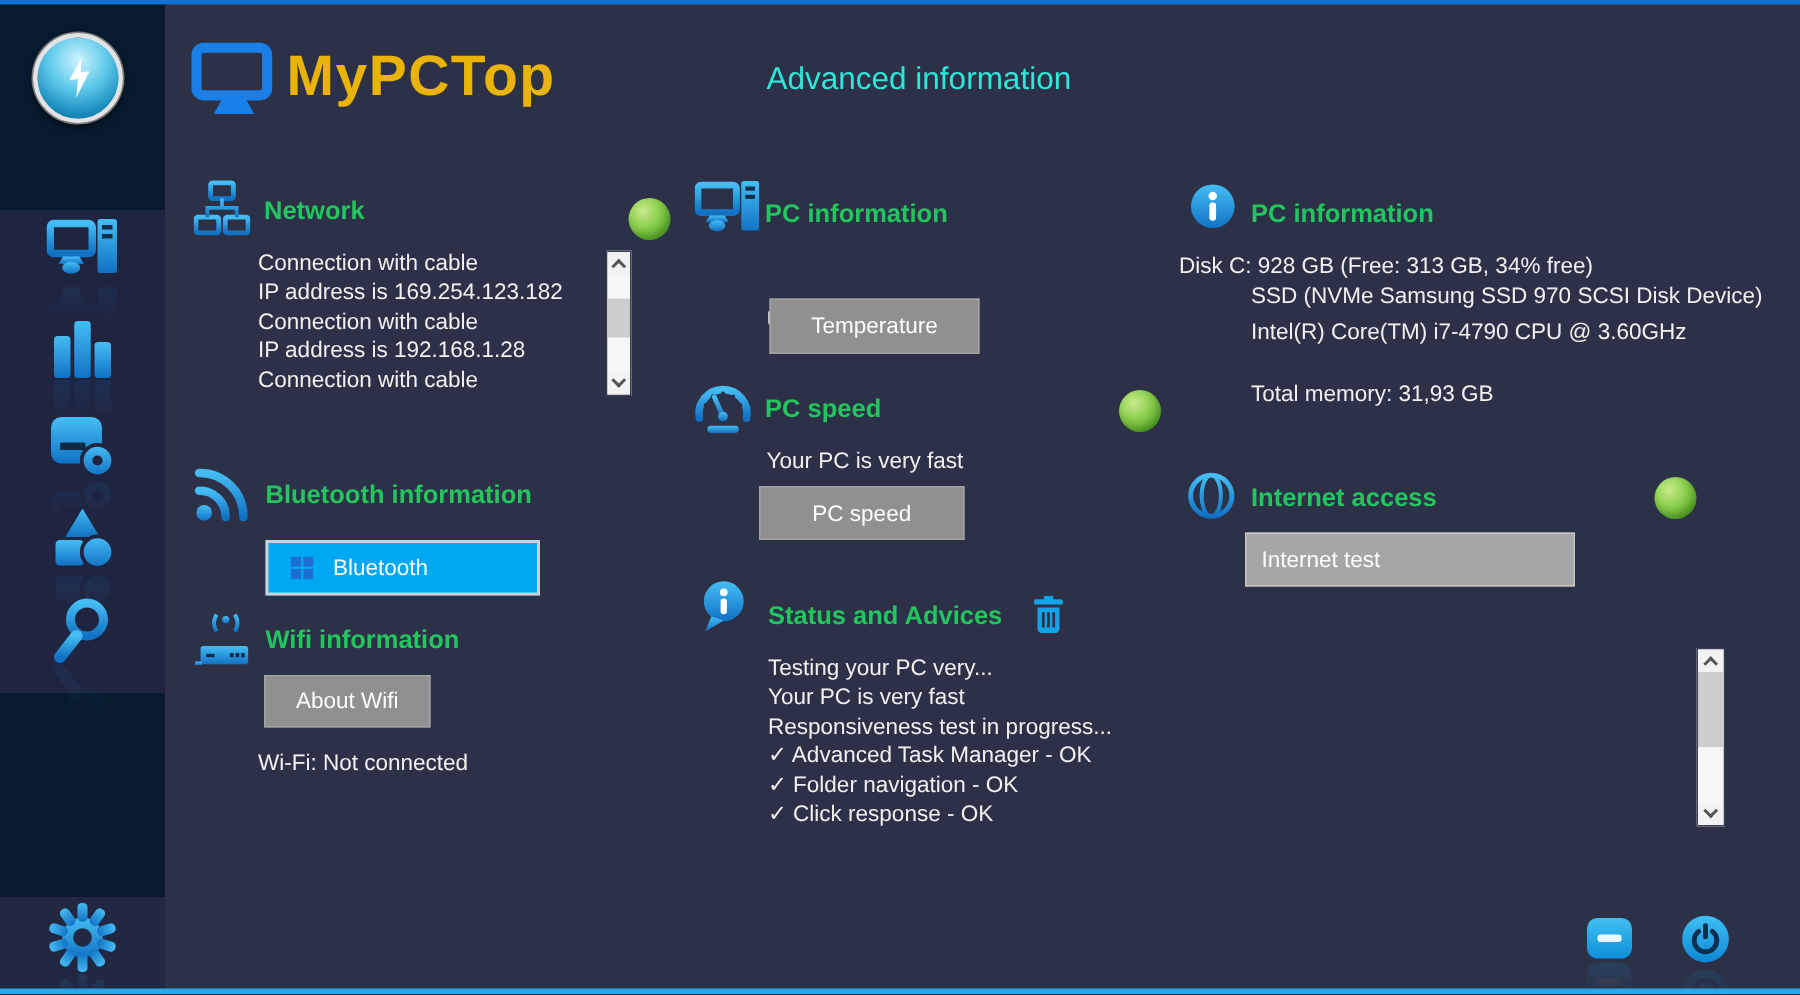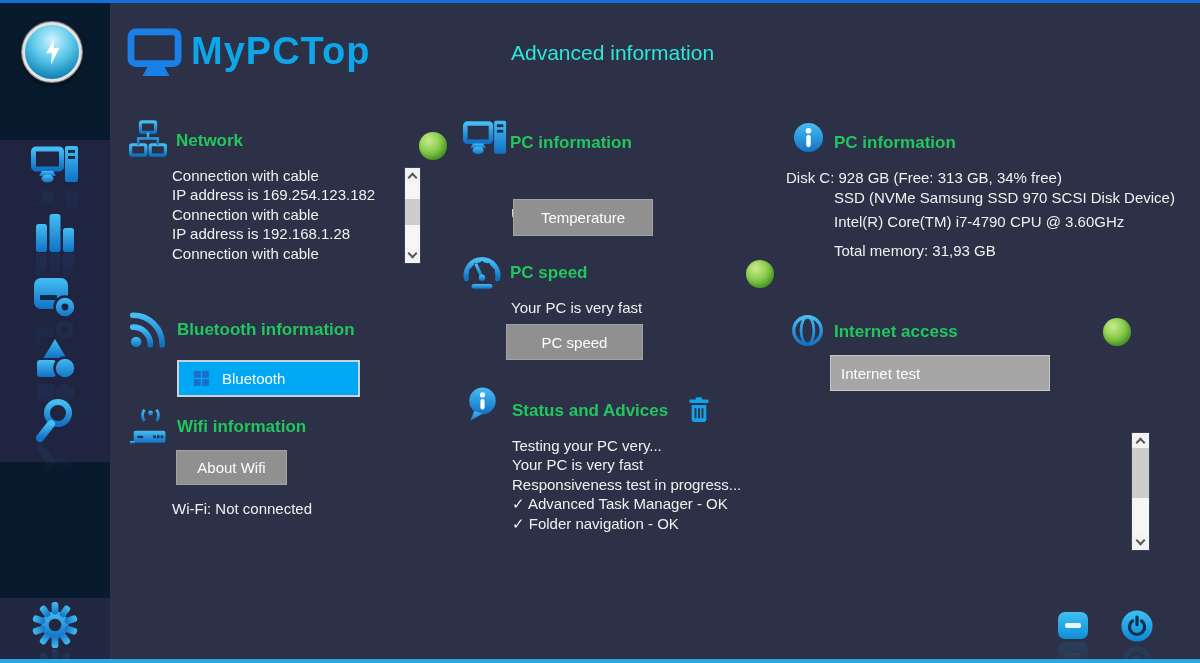--- a/index.html
+++ b/index.html
@@ -20,21 +20,21 @@
   .refl{transform:scaleY(-1);opacity:.13;margin-top:1px;
         -webkit-mask-image:linear-gradient(to top,rgba(0,0,0,.9),transparent 70%);
         mask-image:linear-gradient(to top,rgba(0,0,0,.9),transparent 70%);}
   
   .launcher{left:22px;top:22px;width:60px;height:60px;border-radius:50%;
     background:radial-gradient(circle at 50% 28%,#cdf3ff,#5cc8ea 42%,#1587b8 78%,#0a5f8c);
     border:3px solid #e3e3e3;box-shadow:0 0 0 1px #7d7d7d,0 3px 6px rgba(0,0,0,.55);
     display:flex;align-items:center;justify-content:center;cursor:pointer;}
   .launcher svg{transform:rotate(-8deg);}
   
-  .logo-text{left:191px;top:30px;font-size:38px;font-weight:700;color:#0ea5e9;letter-spacing:1px;}
+  .logo-text{left:191px;top:30px;font-size:38px;font-weight:700;color:#eab308;letter-spacing:1px;}
   .page-title{left:511px;top:41px;font-size:21px;color:#2de8d8;}
   
   .h1{font-size:17px;font-weight:700;color:#22c55e;white-space:nowrap;}
   .txt{font-size:15px;color:#f0f0f0;white-space:nowrap;}
   .list .txt{line-height:19.4px;}
   
   .btn{display:flex;align-items:center;justify-content:center;font-size:15px;color:#fdfdfd;cursor:pointer;}
   .btn-gray{background:#909090;border:1px solid #a2a2a2;}
   .btn-gray-light{background:#a6a6a6;border:1px solid #c6c6c6;justify-content:flex-start;padding-left:10px;}
   .btn-blue{background:#00a7f3;border:2px solid #c9d2da;justify-content:flex-start;padding-left:15px;gap:13px;}
@@ -374,32 +374,33 @@
     <svg width="22" height="26">
         <use href="#i-trash"></use>
       </svg>
   </span>
   <div class="abs list" style="left:512px;top:436px;">
     <div class="txt">Testing your PC very...</div>
     <div class="txt">Your PC is very fast</div>
     <div class="txt">Responsiveness test in progress...</div>
     <div class="txt">✓ Advanced Task Manager - OK</div>
     <div class="txt">✓ Folder navigation - OK</div>
+    <div class="txt">✓ Click response - OK</div>
   </div>
 
   <span class="abs" style="left:793px;top:122px;">
     <svg width="31" height="31">
         <use href="#i-infocircle"></use>
       </svg>
   </span>
   <div class="abs h1" style="left:834px;top:133px;">PC information</div>
   <div class="abs txt" style="left:786px;top:169px;">Disk C: 928 GB (Free: 313 GB, 34% free)</div>
   <div class="abs txt" style="left:834px;top:189px;">SSD (NVMe Samsung SSD 970 SCSI Disk Device)</div>
   <div class="abs txt" style="left:834px;top:213px;">Intel(R) Core(TM) i7-4790 CPU @ 3.60GHz</div>
-  <div class="abs txt" style="left:834px;top:242px;">Total memory: 31,93 GB</div>
+  <div class="abs txt" style="left:834px;top:254px;">Total memory: 31,93 GB</div>
 
   <span class="abs" style="left:791px;top:314px;">
     <svg width="33" height="33">
         <use href="#i-globe"></use>
       </svg>
   </span>
   <div class="abs h1" style="left:834px;top:322px;">Internet access</div>
   <div class="abs ball" style="left:1103px;top:318px;"></div>
   <div class="abs btn btn-gray-light" style="left:830px;top:355px;width:220px;height:36px;">
     <span>Internet test</span>

